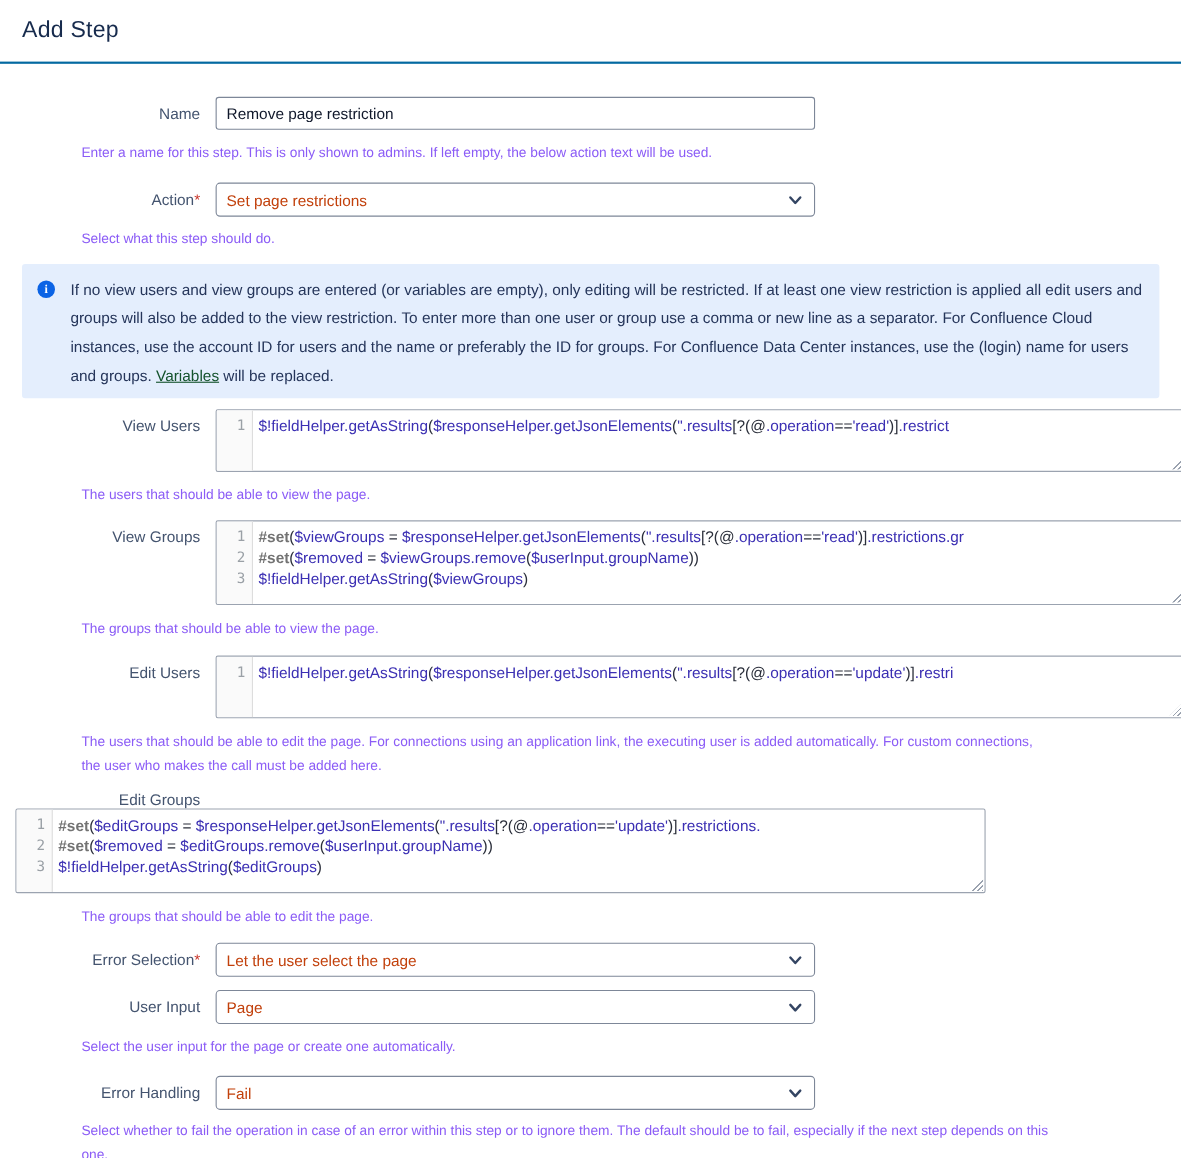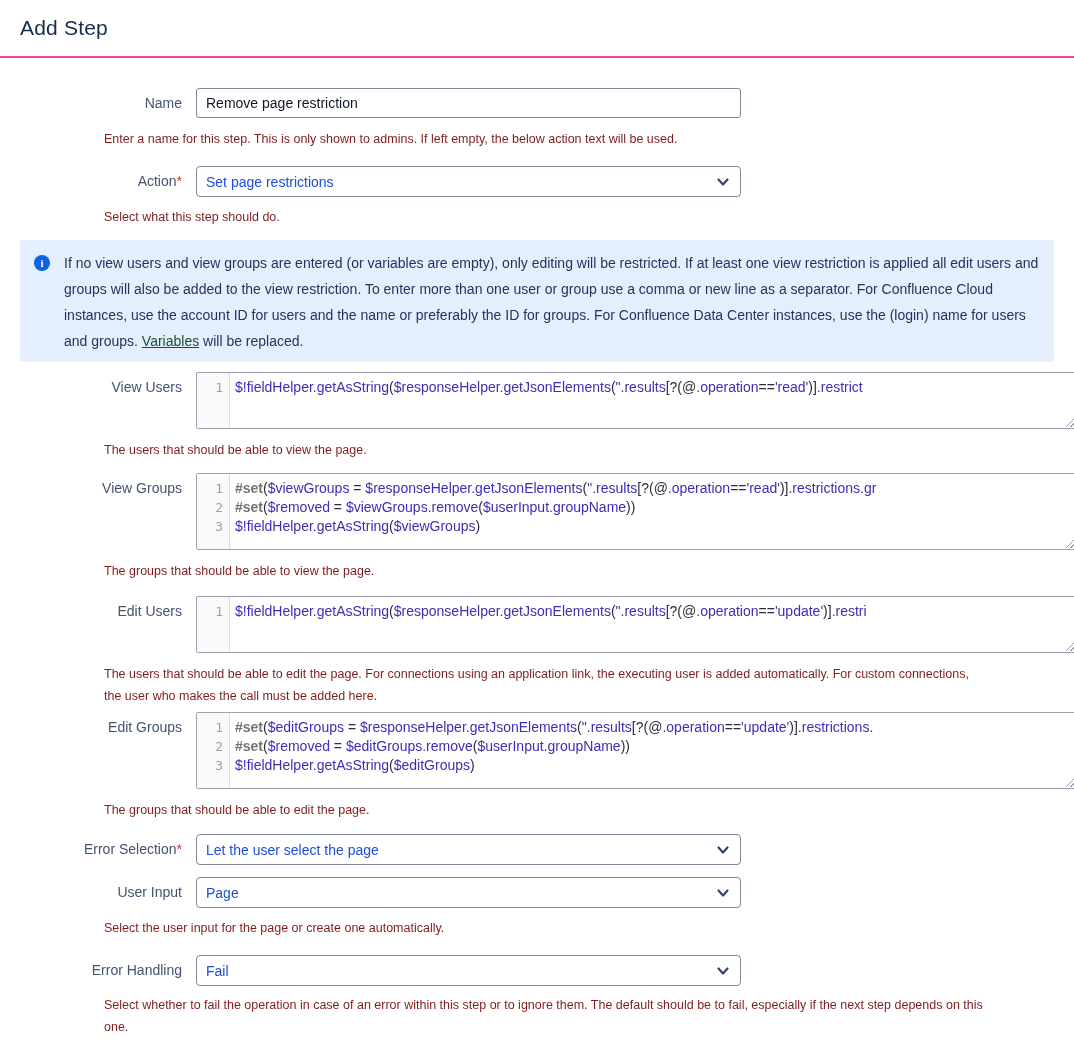--- a/index.html
+++ b/index.html
@@ -1,43 +1,43 @@
 <!DOCTYPE html>
 <html><head>
 <meta charset="utf-8">
 <style>
   * { margin:0; padding:0; box-sizing:border-box; }
   html,body { background:#ffffff; }
   body { font-family:"Liberation Sans", sans-serif; color:#172B4D; }
   .page { position:relative; width:1074px; height:1053px; background:#fff; overflow:hidden; }
 
   
-  .hdr { padding:16px 20px 0 20px; height:58px; border-bottom:2px solid #ec4899; }
+  .hdr { padding:16px 20px 0 20px; height:58px; border-bottom:2px solid #0369a1; }
   .hdr h1 { font-size:21px; font-weight:500; color:#172B4D; letter-spacing:.2px; }
 
   
   .row { display:flex; }
   .flabel { width:162px; min-width:162px; text-align:right; padding-top:7px;
             font-size:14px; color:#44546F;margin-left:20px; }
   .flabel .req { color:#C9372C; }
   .fctl { margin-left:14px; }
 
-  .help { margin-left:104px; margin-top:10px; font-size:12.5px; color:#7f1d1d;
+  .help { margin-left:74px; margin-top:10px; font-size:12.5px; color:#8b5cf6;
           line-height:22px; max-width:884px; }
 
   input.text-input {
     width:545px; height:30px; border:1px solid #7D8798; border-radius:3px;
     padding:0 9px; font-size:14px; color:#0f172a;
     font-family:"Liberation Sans", sans-serif; background:#fff; outline:none;
   }
 
   .select {
     position:relative; width:545px; height:31px; border:1px solid #7D8798;
     border-radius:4px; background:#fff; display:flex; align-items:center;
-    padding:0 30px 0 9px; font-size:14px; color:#1d4ed8; cursor:default;
+    padding:0 30px 0 9px; font-size:14px; color:#c2410c; cursor:default;
   }
   .select .chev { position:absolute; right:10px; top:8px; width:14px; height:14px; }
 
   
   .info-box { display:flex; margin:12px 20px 0 20px; width:1034px; border-radius:3px;
               padding:10px 14px 8px 0; }
   .info-icon-col { width:44px; min-width:44px; display:flex; justify-content:center; padding-top:5px; }
   .info-icon { width:16px; height:16px; border-radius:50%; color:#fff; font-size:11px;
                font-weight:bold; font-family:"Liberation Serif", serif;
                display:flex; align-items:center; justify-content:center; }
@@ -60,21 +60,21 @@
   .resize-handle { position:absolute; right:1px; bottom:1px; width:13px; height:13px;
     background:repeating-linear-gradient(135deg, transparent 0 2px, #9AA2AF 2px 3px);
     clip-path:polygon(100% 0, 100% 100%, 0 100%); cursor:nwse-resize; }
 
   
   .row-name { margin-top:30px; }
   .row-action { margin-top:16px; }
   .row-view-users { margin-top:10px; }
   .row-view-groups { margin-top:12px; }
   .row-edit-users { margin-top:14px; }
-  .row-edit-groups { margin-top:5px; }
+  .row-edit-groups { margin-top:5px;flex-direction:column; }
   .row-page-selection { margin-top:13px; }
   .row-user-input { margin-top:12px; }
   .row-error-handling { margin-top:16px; }
   .help-tight { margin-top:9px; }
   .help-tighter { margin-top:8px; }
 </style>
 </head>
 <body>
 
 <div class="page">

